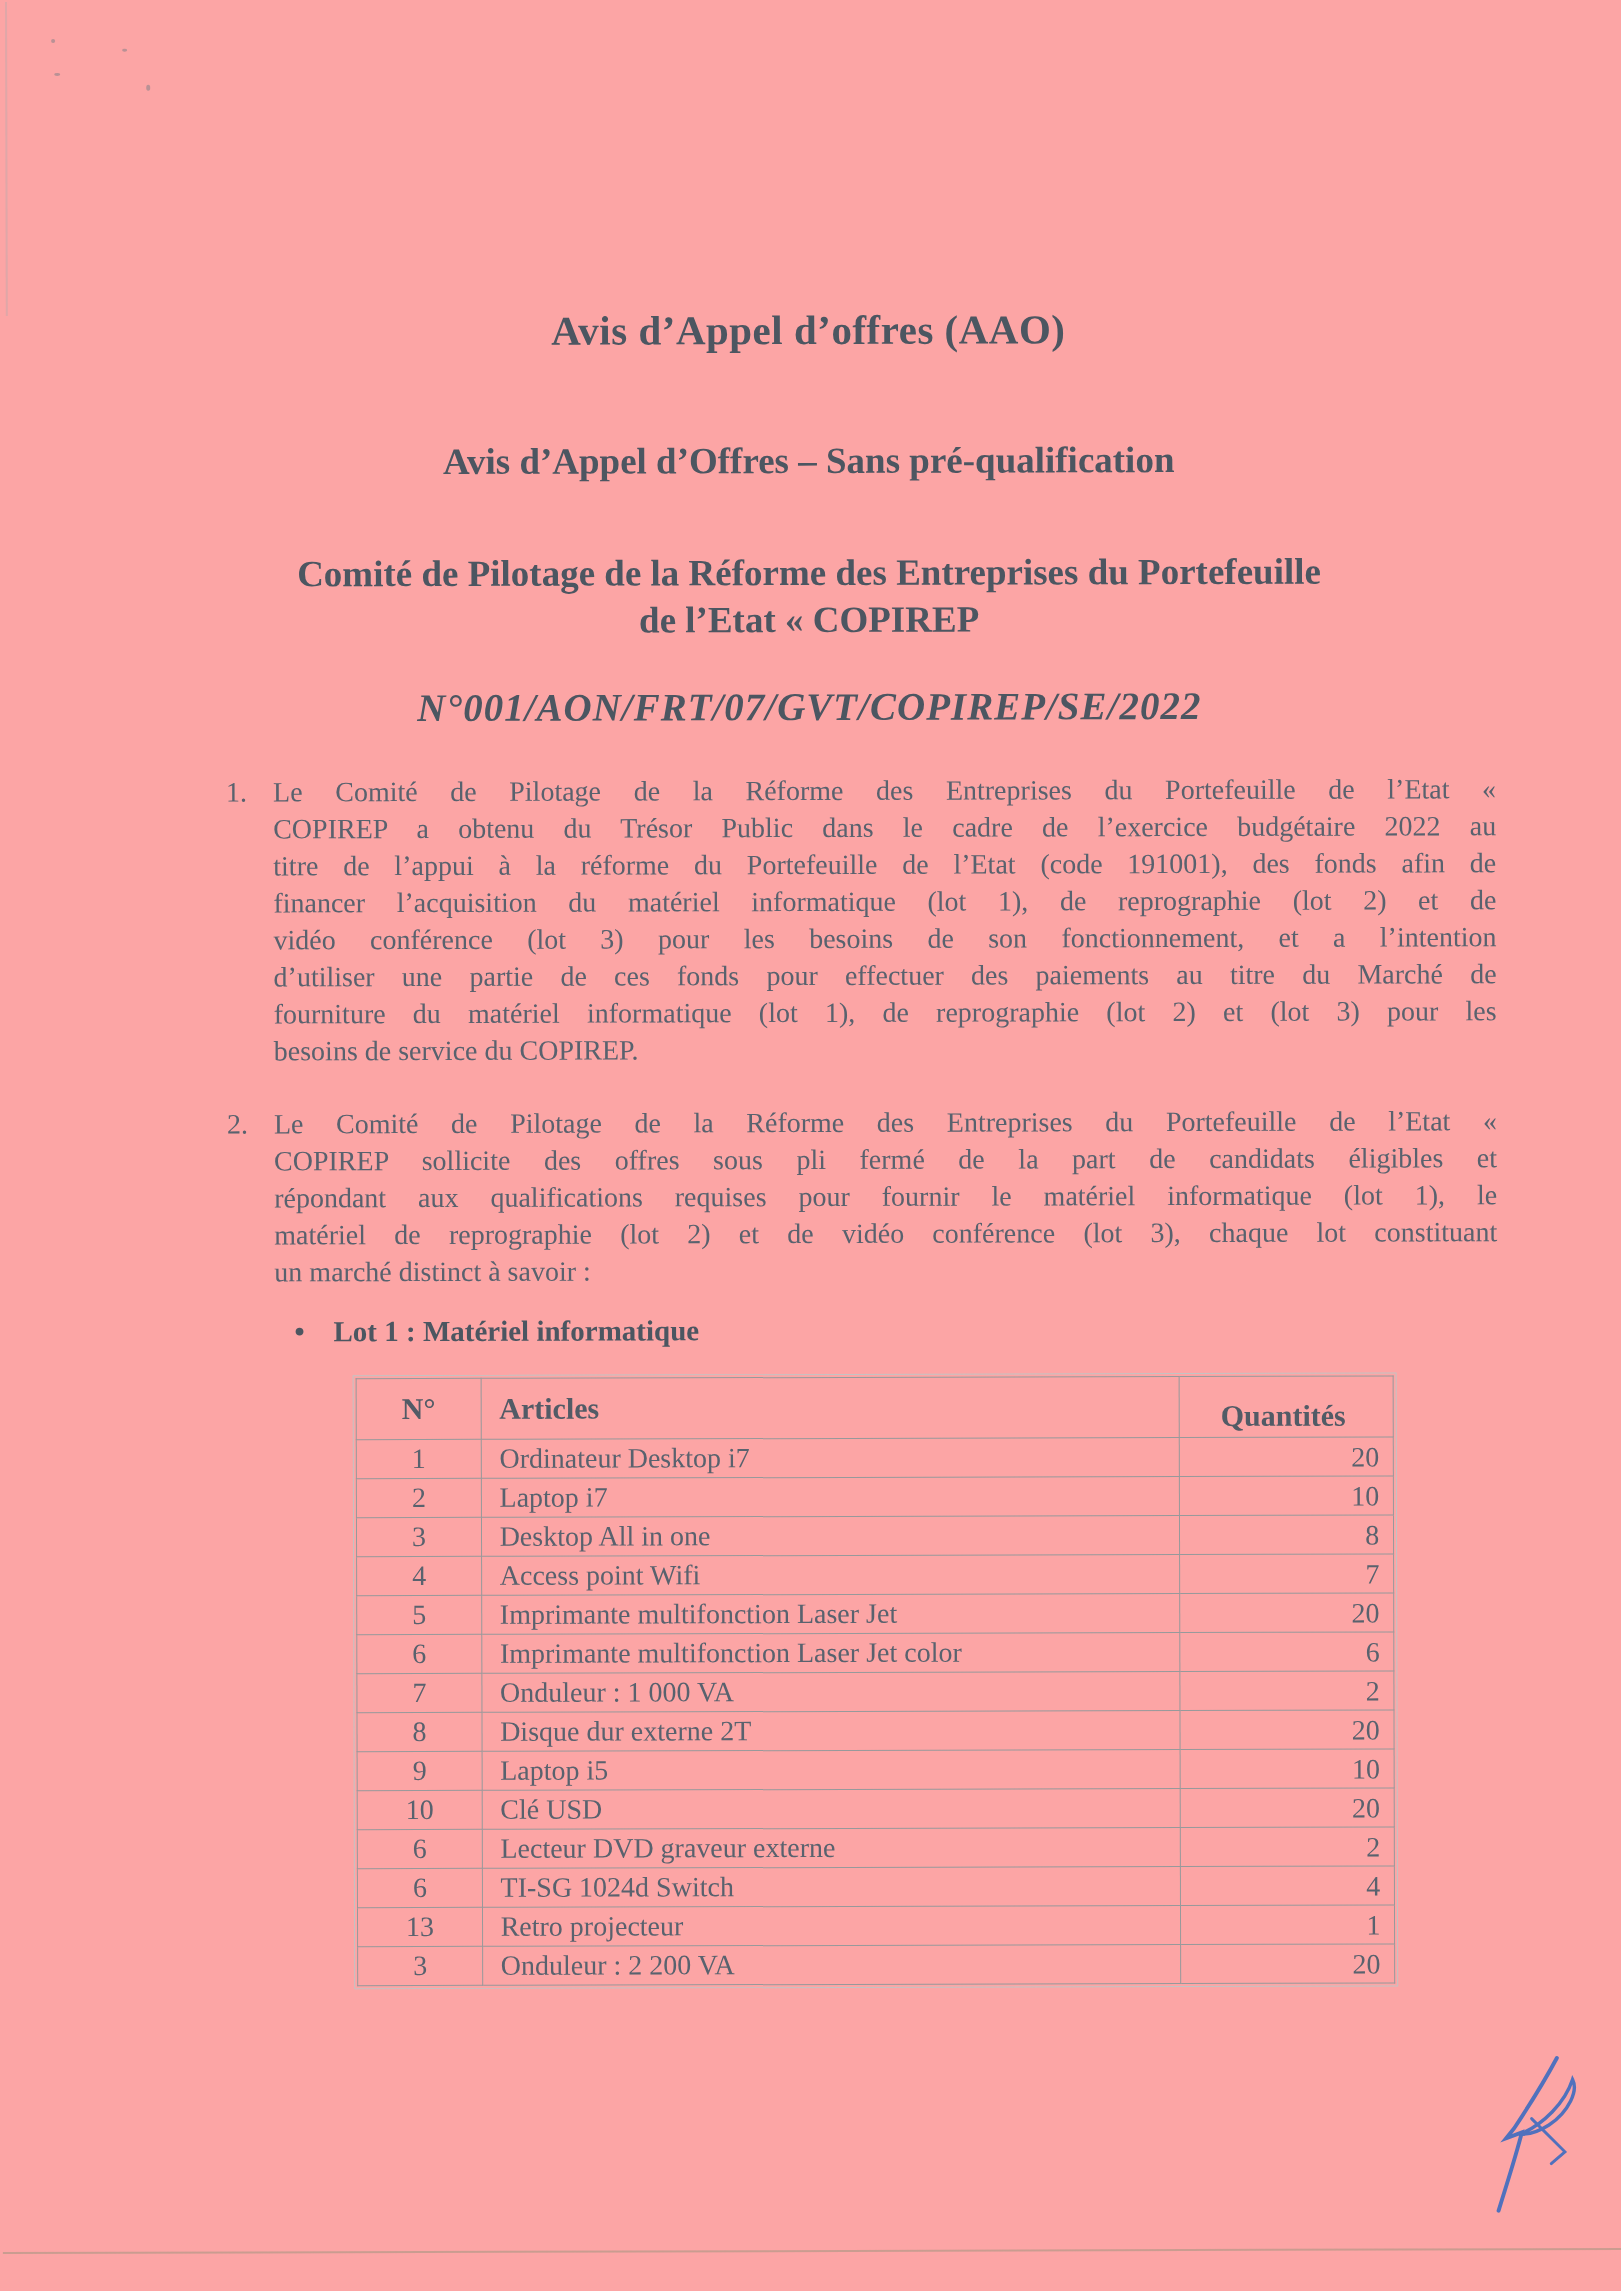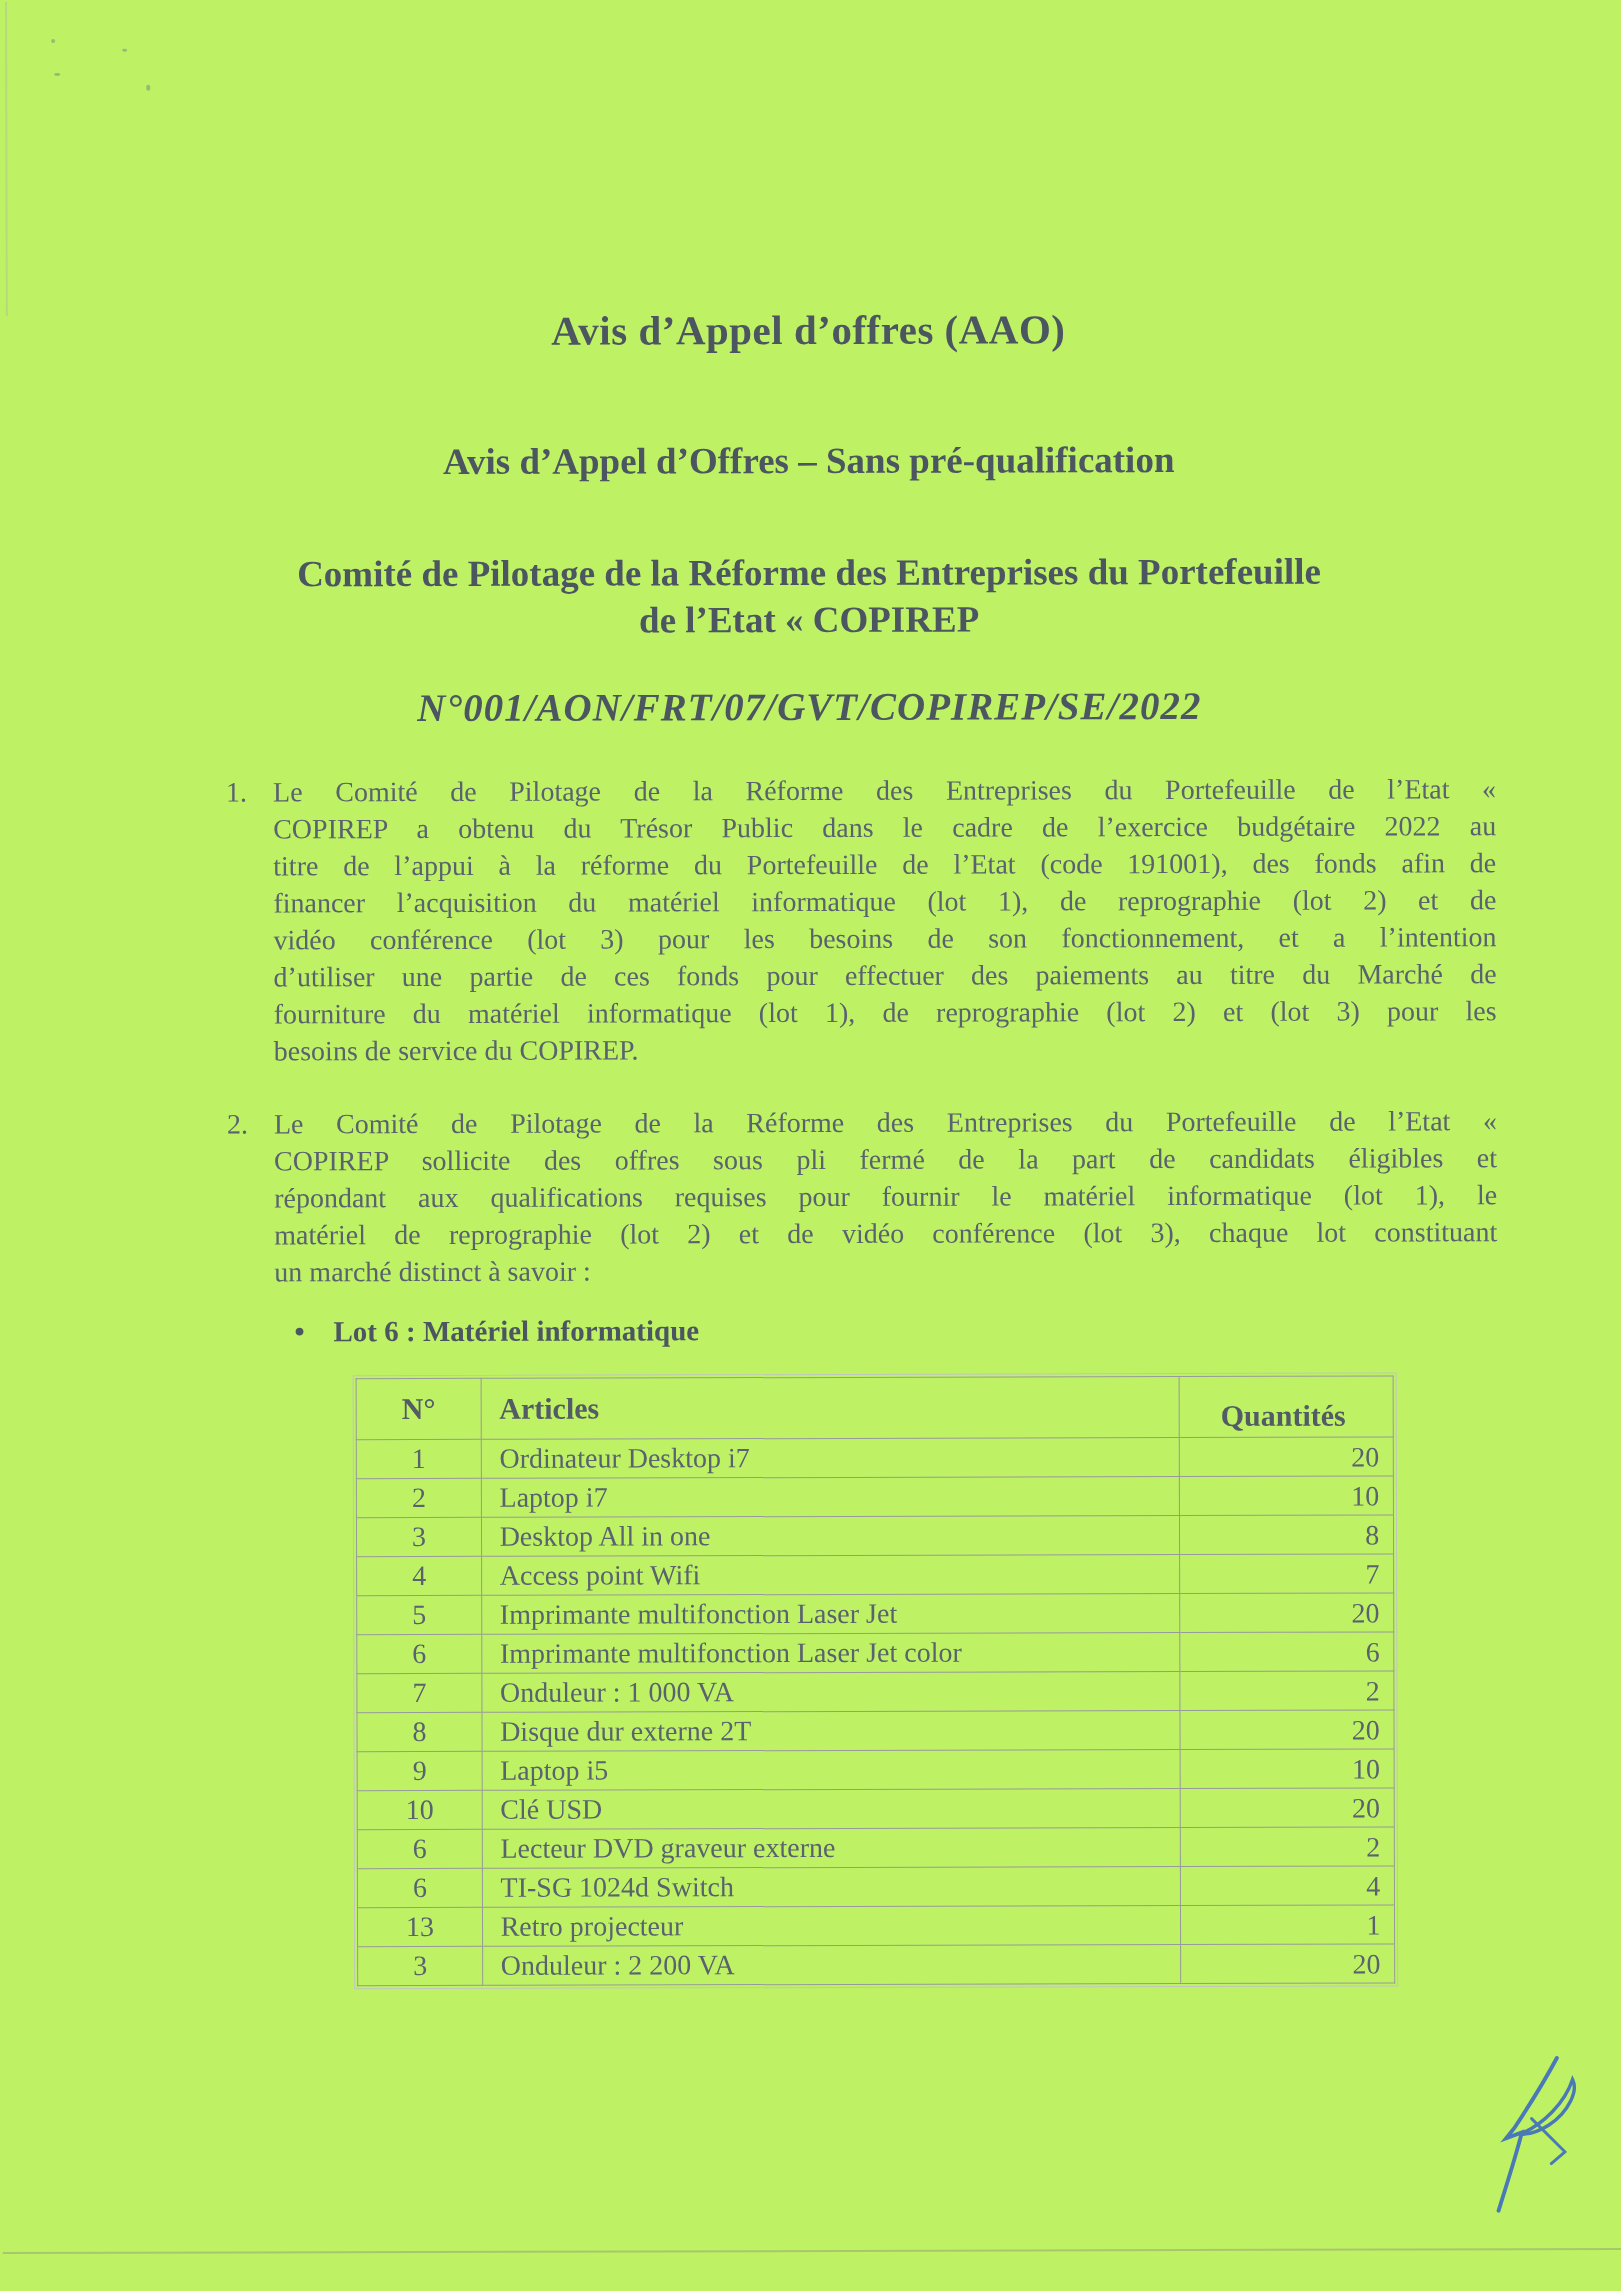--- a/index.html
+++ b/index.html
@@ -1,20 +1,20 @@
 <!DOCTYPE html>
 <html><head>
 <meta charset="utf-8">
 <style>
   html,body{margin:0;padding:0;background:#e8e8e6;}
   .page{
     position:relative;
     width:1621px;height:2292px;
     margin:0 auto;
-    background:#bef264;
+    background:#fca5a5;
     overflow:hidden;
     font-family:"Liberation Serif", serif;
     color:#59626e;
   }
   .content{position:absolute;inset:0;transform:rotate(-0.15deg);}
   .centered{position:absolute;left:0;width:1621px;text-align:center;}
   .h-title{font-size:41px;font-weight:bold;color:#4c5661;letter-spacing:0.5px;}
   .h-sub{font-size:37px;font-weight:bold;color:#4c5661;}
   .h-org{font-size:37px;font-weight:bold;color:#4c5661;line-height:47px;}
   .h-ref{font-size:39px;font-weight:bold;font-style:italic;color:#4c5661;letter-spacing:1px;}
@@ -88,21 +88,21 @@
     <div class="para" style="top:1104px;">
       <span class="pnum">2.</span>
       <div class="pline">Le Comité de Pilotage de la Réforme des Entreprises du Portefeuille de l’Etat «</div>
       <div class="pline">COPIREP sollicite des offres sous pli fermé de la part de candidats éligibles et</div>
       <div class="pline">répondant aux qualifications requises pour fournir  le matériel informatique (lot 1), le</div>
       <div class="pline">matériel de reprographie (lot 2) et de vidéo conférence (lot 3), chaque lot constituant</div>
       <div class="pline last">un marché distinct à savoir :</div>
     </div>
 
     <div class="lot-line">
-      <span class="bullet">•</span><span>Lot 6 : Matériel informatique</span>
+      <span class="bullet">•</span><span>Lot 1 : Matériel informatique</span>
     </div>
 
     <div class="tbl-wrap">
       <table class="doc-table">
         <colgroup>
             <col class="col-num">
             <col class="col-art">
             <col class="col-qty">
           </colgroup>
         <thead>

